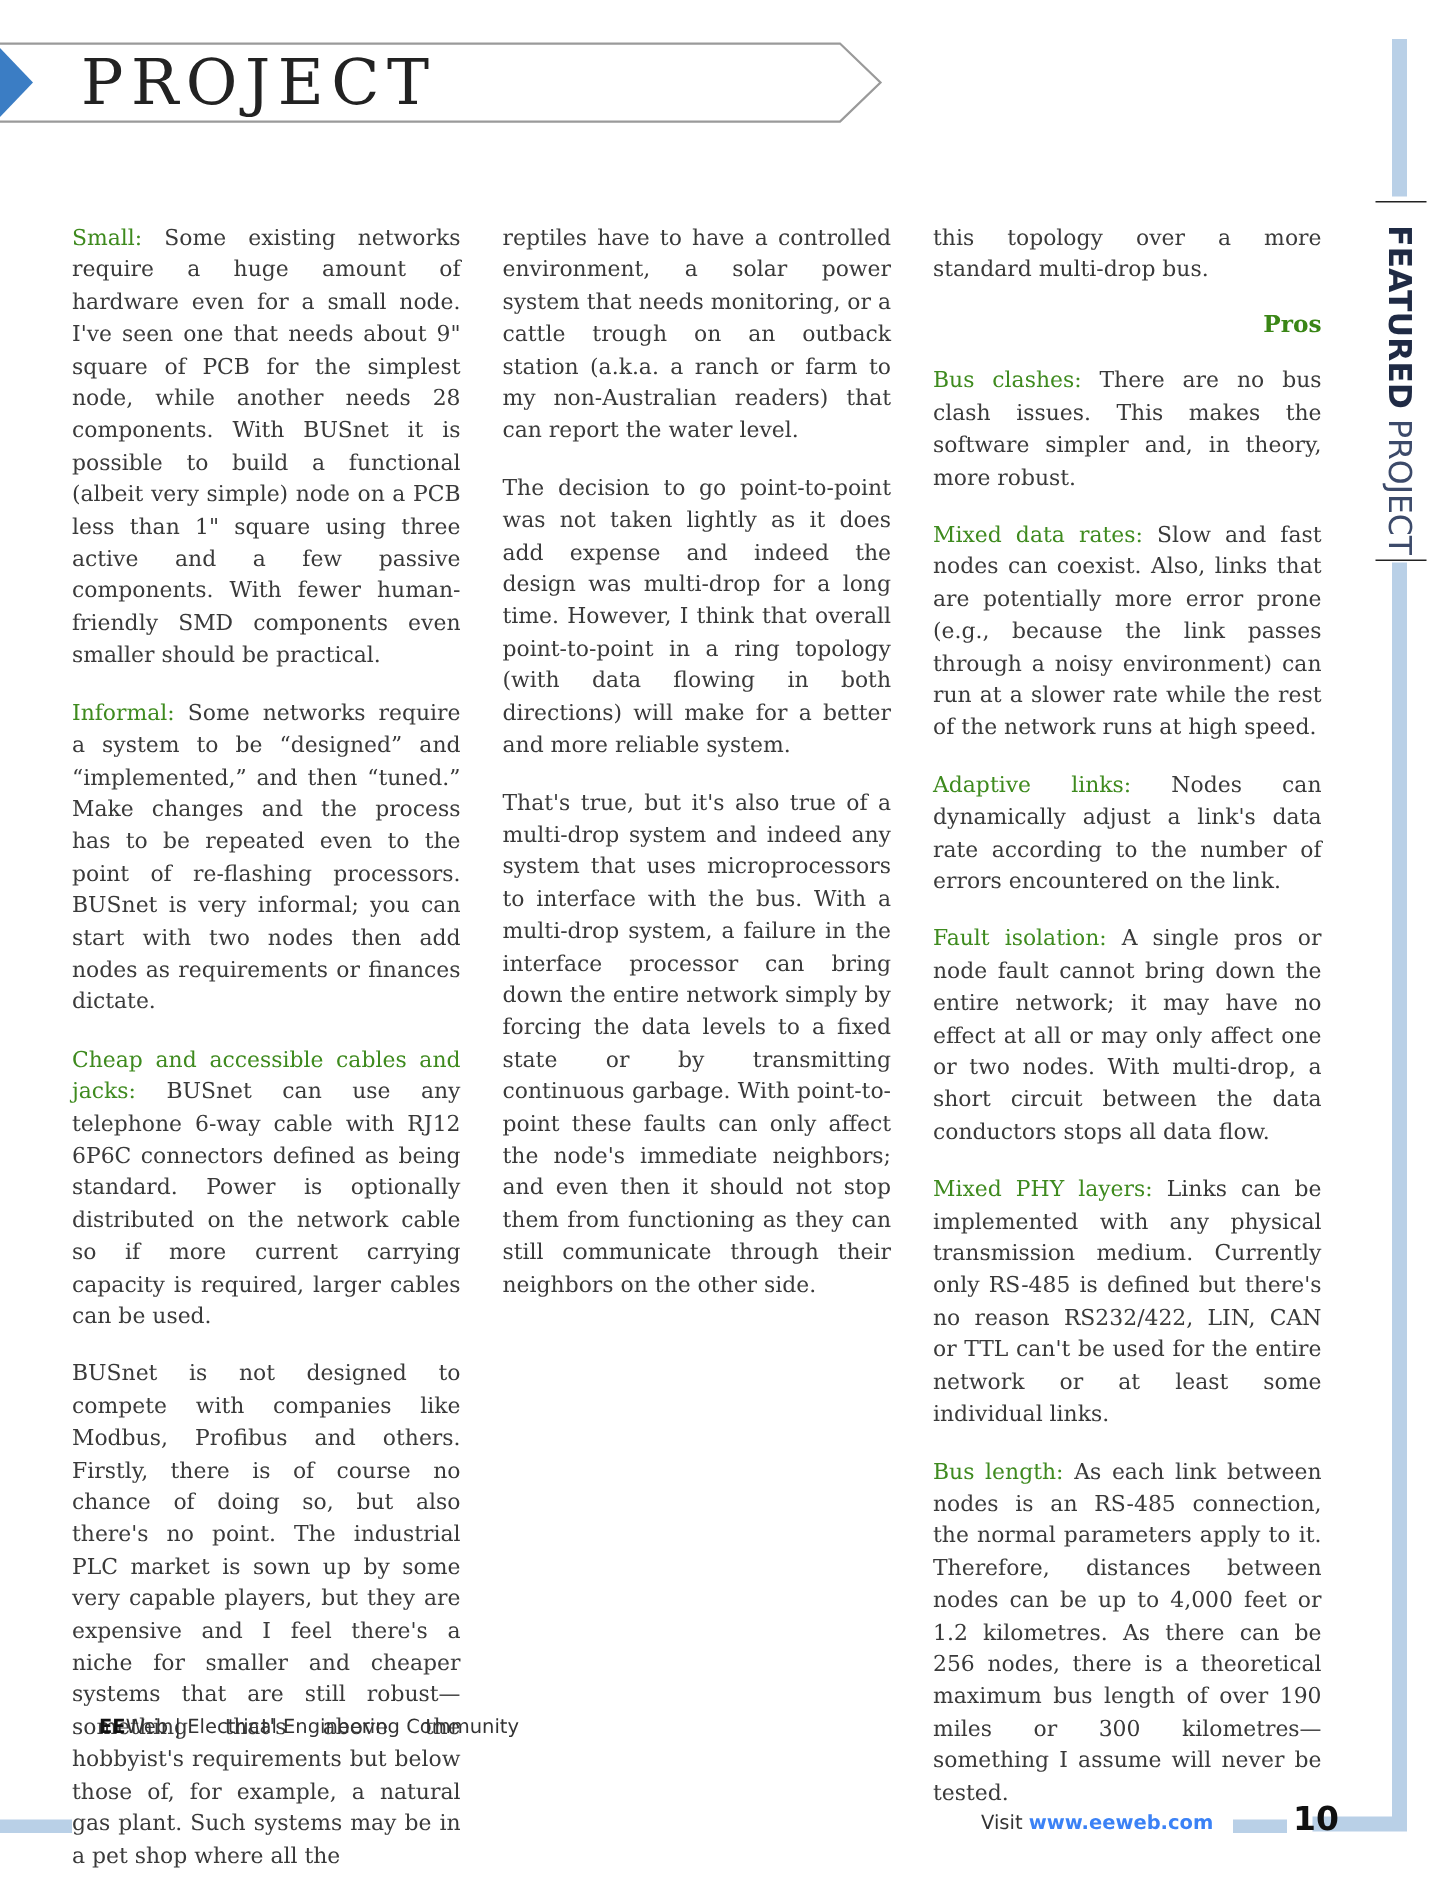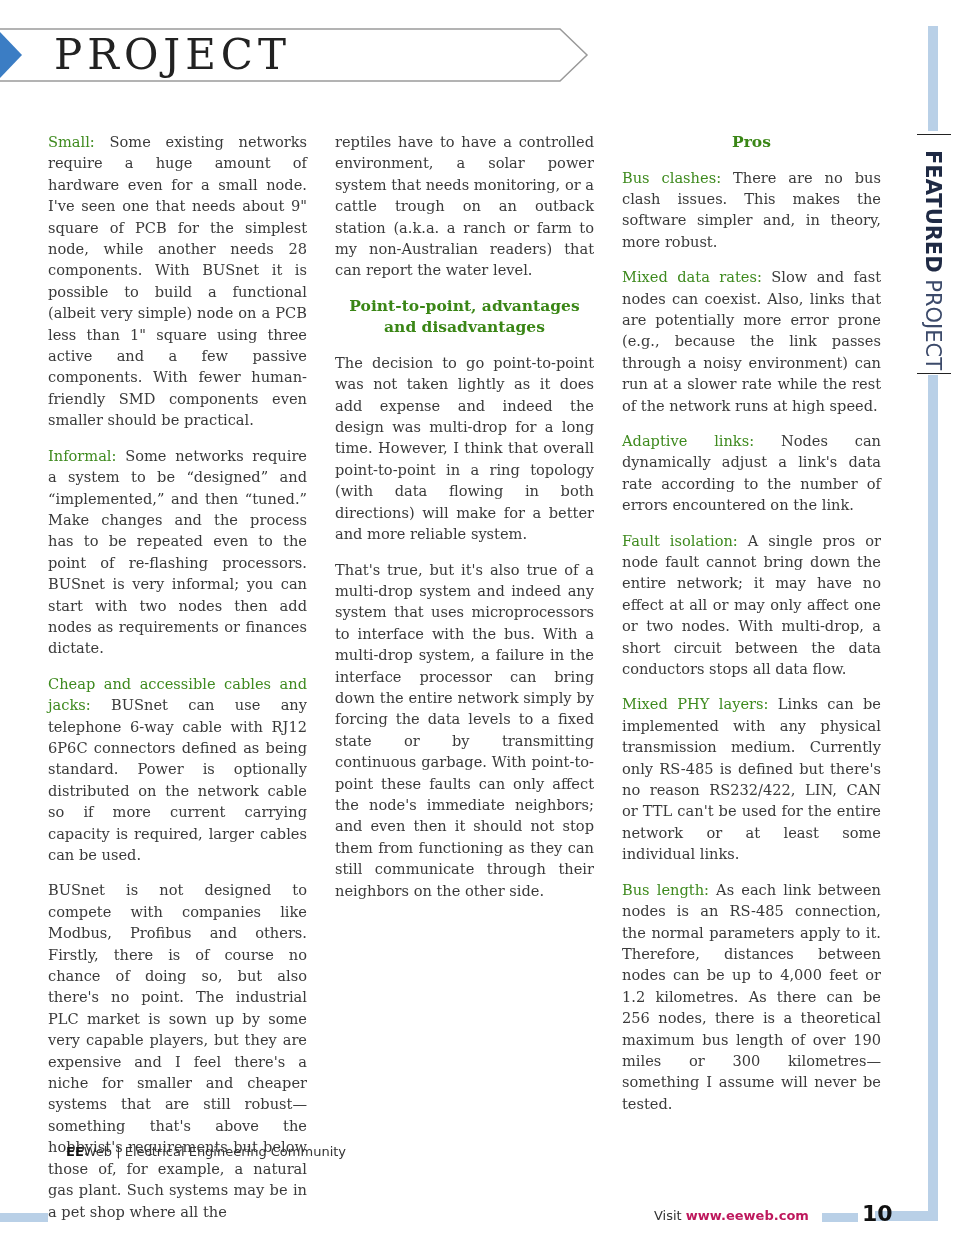--- a/index.html
+++ b/index.html
@@ -23,31 +23,31 @@
                      white-space: nowrap; font-family: "DejaVu Sans", sans-serif; font-size: 21px; line-height: 26px; color: #1f2a44; }
   .rail-label .bold { font-weight: bold; }
   .rail-label .light { font-weight: normal; color: #3c4a6a; }
 
   
   .col { position: absolute; top: 131px; width: 259px; font-size: 14.6px; line-height: 21.4px;
          text-align: justify; color: #3a3a3a; }
   .col1 { left: 48px; }
   .col2 { left: 335px; }
   .col3 { left: 622px; }
-  .col p { margin: 0 0 14px 0; }
+  .col p { margin: 17px 0 14px 0; }
   .lead { color: #3e8a1e; }
   .heading { font-family: "DejaVu Serif", serif; font-weight: bold; color: #3a8616; font-size: 15.5px;
-             line-height: 21.5px; margin: 0 0 14px 0; text-align: center; }
+             line-height: 21.5px; margin: 0 0 14px 0; text-align: right; }
 
   
   .foot-bar-left { position: absolute; left: 0; top: 1213px; width: 48px; height: 9px; background: #b9d0e7; }
   .foot-left { position: absolute; left: 66px; top: 1144px; font-family: "DejaVu Sans", sans-serif; font-size: 13px; color: #333; }
   .foot-left b { color: #111; }
   .foot-right { position: absolute; left: 654px; top: 1208px; font-family: "DejaVu Sans", sans-serif; font-size: 13px; color: #333; }
-  .foot-right b { color: #be185d; font-weight: bold; }
+  .foot-right b { color: #3b82f6; font-weight: bold; }
   .foot-bar-mid { position: absolute; left: 822px; top: 1213px; width: 36px; height: 9px; background: #b9d0e7; }
   .page-num { position: absolute; left: 862px; top: 1201px; font-family: "DejaVu Sans", sans-serif; font-weight: bold;
               font-size: 22px; color: #111; text-align: center; }
 </style>
 </head>
 <body>
 
 <div class="banner">
   <svg width="590" height="54" viewBox="0 0 590 54">
     <polyline points="0,1 560,1 587,27 560,53 0,53" fill="#ffffff" stroke="#9a9a9a" stroke-width="1.5"></polyline>
@@ -70,26 +70,26 @@
 
 <div class="col col1">
   <p><span class="lead">Small:</span><span> Some existing networks require a huge amount of hardware even for a small node. I've seen one that needs about 9" square of PCB for the simplest node, while another needs 28 components. With BUSnet it is possible to build a functional (albeit very simple) node on a PCB less than 1" square using three active and a few passive components. With fewer human-friendly SMD components even smaller should be practical.</span></p>
   <p><span class="lead">Informal:</span><span> Some networks require a system to be “designed” and “implemented,” and then “tuned.” Make changes and the process has to be repeated even to the point of re-flashing processors. BUSnet is very informal; you can start with two nodes then add nodes as requirements or finances dictate.</span></p>
   <p><span class="lead">Cheap and accessible cables and jacks:</span><span> BUSnet can use any telephone 6-way cable with RJ12 6P6C connectors defined as being standard. Power is optionally distributed on the network cable so if more current carrying capacity is required, larger cables can be used.</span></p>
   <p><span>BUSnet is not designed to compete with companies like Modbus, Profibus and others. Firstly, there is of course no chance of doing so, but also there's no point. The industrial PLC market is sown up by some very capable players, but they are expensive and I feel there's a niche for smaller and cheaper systems that are still robust—something that's above the hobbyist's requirements but below those of, for example, a natural gas plant. Such systems may be in a pet shop where all the</span></p>
 </div>
 
 <div class="col col2">
   <p>reptiles have to have a controlled environment, a solar power system that needs monitoring, or a cattle trough on an outback station (a.k.a. a ranch or farm to my non-Australian readers) that can report the water level.</p>
-  <div class="heading">Point-to-point, advantages and disadvantages</div>
   <p>The decision to go point-to-point was not taken lightly as it does add expense and indeed the design was multi-drop for a long time. However, I think that overall point-to-point in a ring topology (with data flowing in both directions) will make for a better and more reliable system.</p>
   <p>That's true, but it's also true of a multi-drop system and indeed any system that uses microprocessors to interface with the bus. With a multi-drop system, a failure in the interface processor can bring down the entire network simply by forcing the data levels to a fixed state or by transmitting continuous garbage. With point-to-point these faults can only affect the node's immediate neighbors; and even then it should not stop them from functioning as they can still communicate through their neighbors on the other side.</p>
 </div>
 
 <div class="col col3">
+  <p>this topology over a more standard multi-drop bus.</p>
   <div class="heading">Pros</div>
   <p><span class="lead">Bus clashes:</span><span> There are no bus clash issues. This makes the software simpler and, in theory, more robust.</span></p>
   <p><span class="lead">Mixed data rates:</span><span> Slow and fast nodes can coexist. Also, links that are potentially more error prone (e.g., because the link passes through a noisy environment) can run at a slower rate while the rest of the network runs at high speed.</span></p>
   <p><span class="lead">Adaptive links:</span><span> Nodes can dynamically adjust a link's data rate according to the number of errors encountered on the link.</span></p>
   <p><span class="lead">Fault isolation:</span><span> A single pros or node fault cannot bring down the entire network; it may have no effect at all or may only affect one or two nodes. With multi-drop, a short circuit between the data conductors stops all data flow.</span></p>
   <p><span class="lead">Mixed PHY layers:</span><span> Links can be implemented with any physical transmission medium. Currently only RS-485 is defined but there's no reason RS232/422, LIN, CAN or TTL can't be used for the entire network or at least some individual links.</span></p>
   <p><span class="lead">Bus length:</span><span> As each link between nodes is an RS-485 connection, the normal parameters apply to it. Therefore, distances between nodes can be up to 4,000 feet or 1.2 kilometres. As there can be 256 nodes, there is a theoretical maximum bus length of over 190 miles or 300 kilometres—something I assume will never be tested.</span></p>
 </div>
 
 <div class="foot-bar-left"></div>

